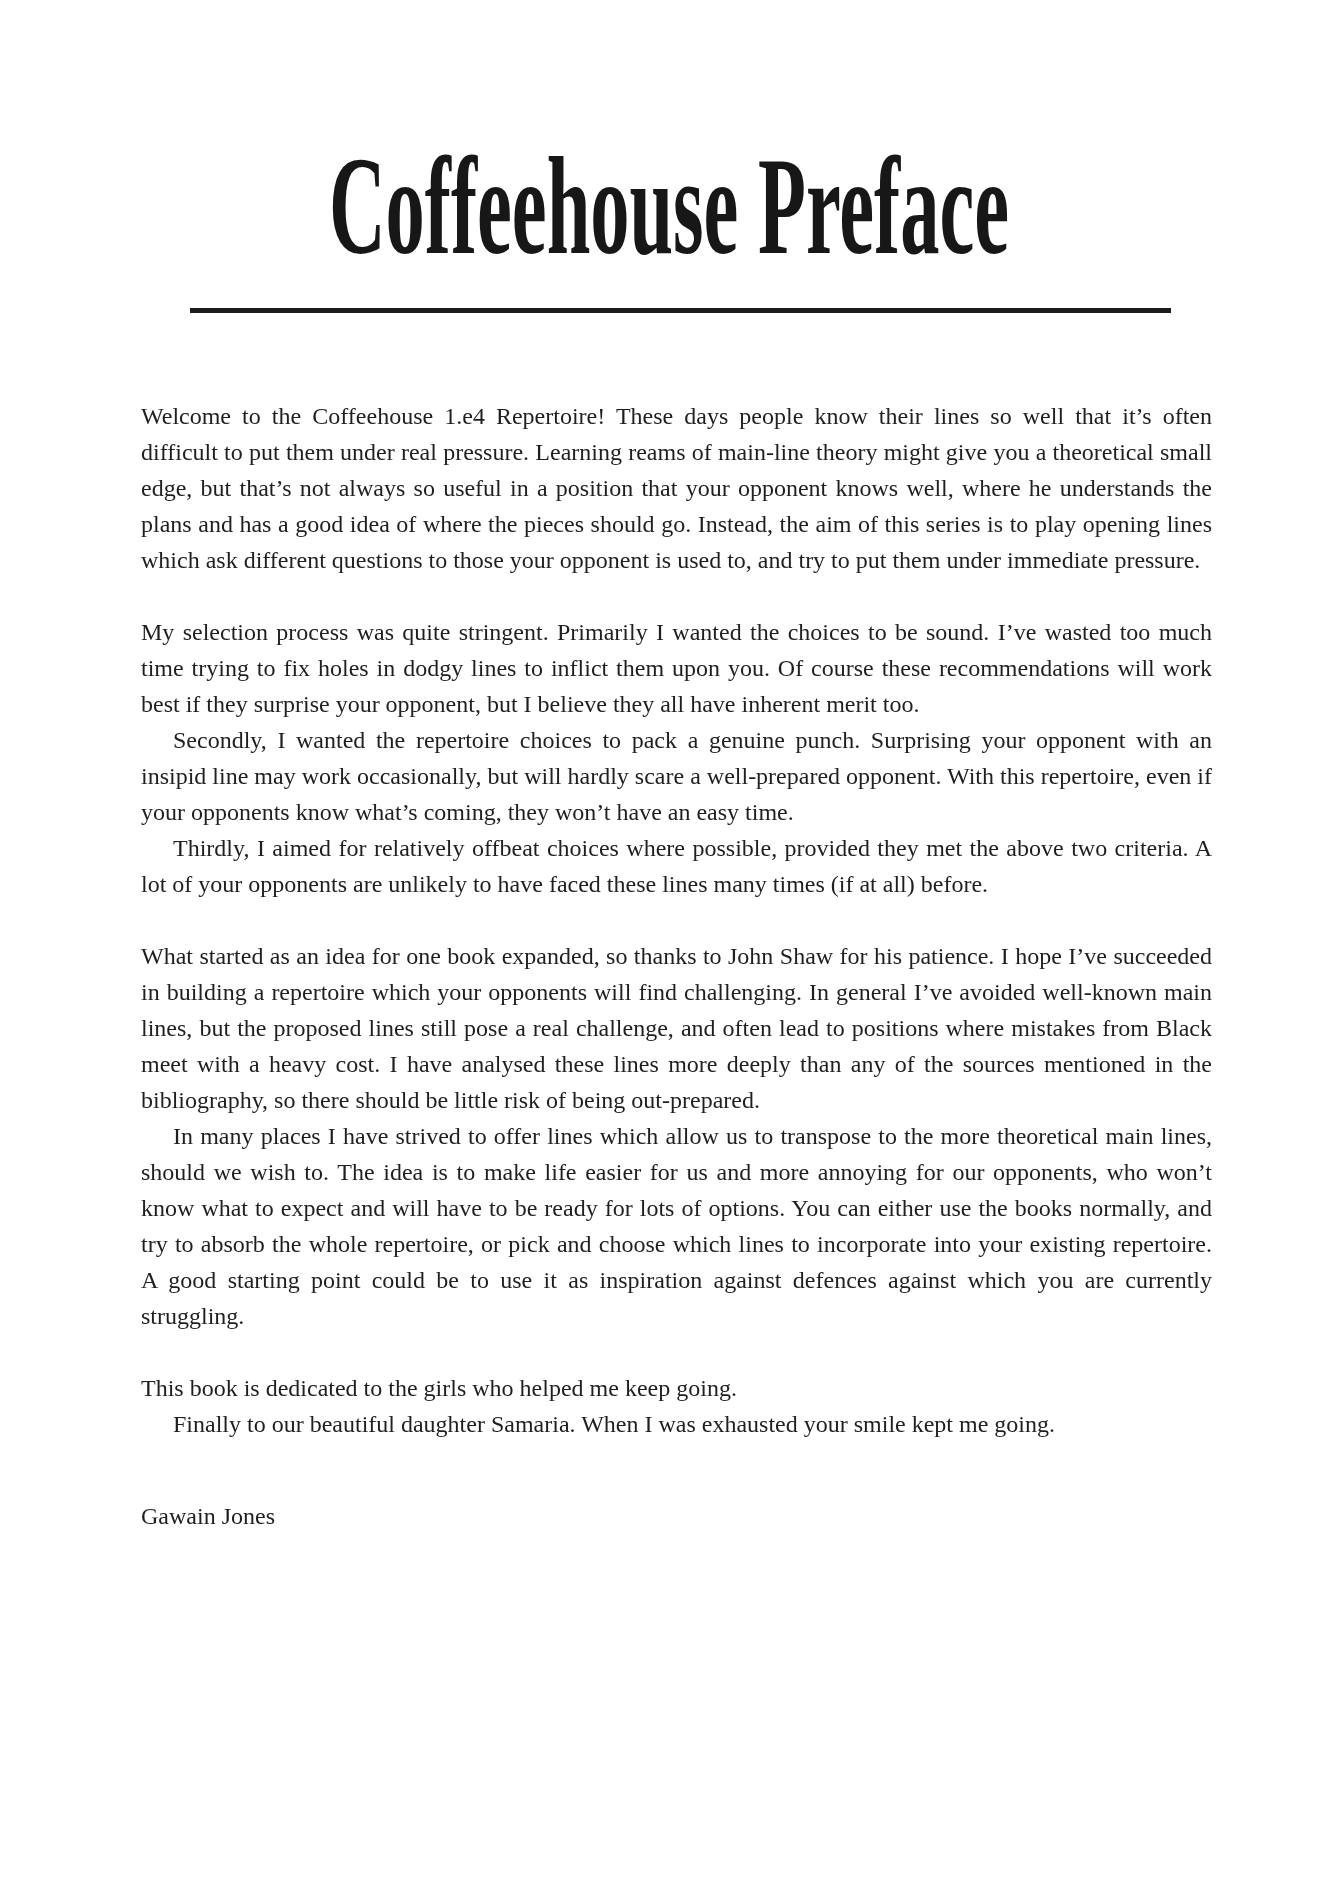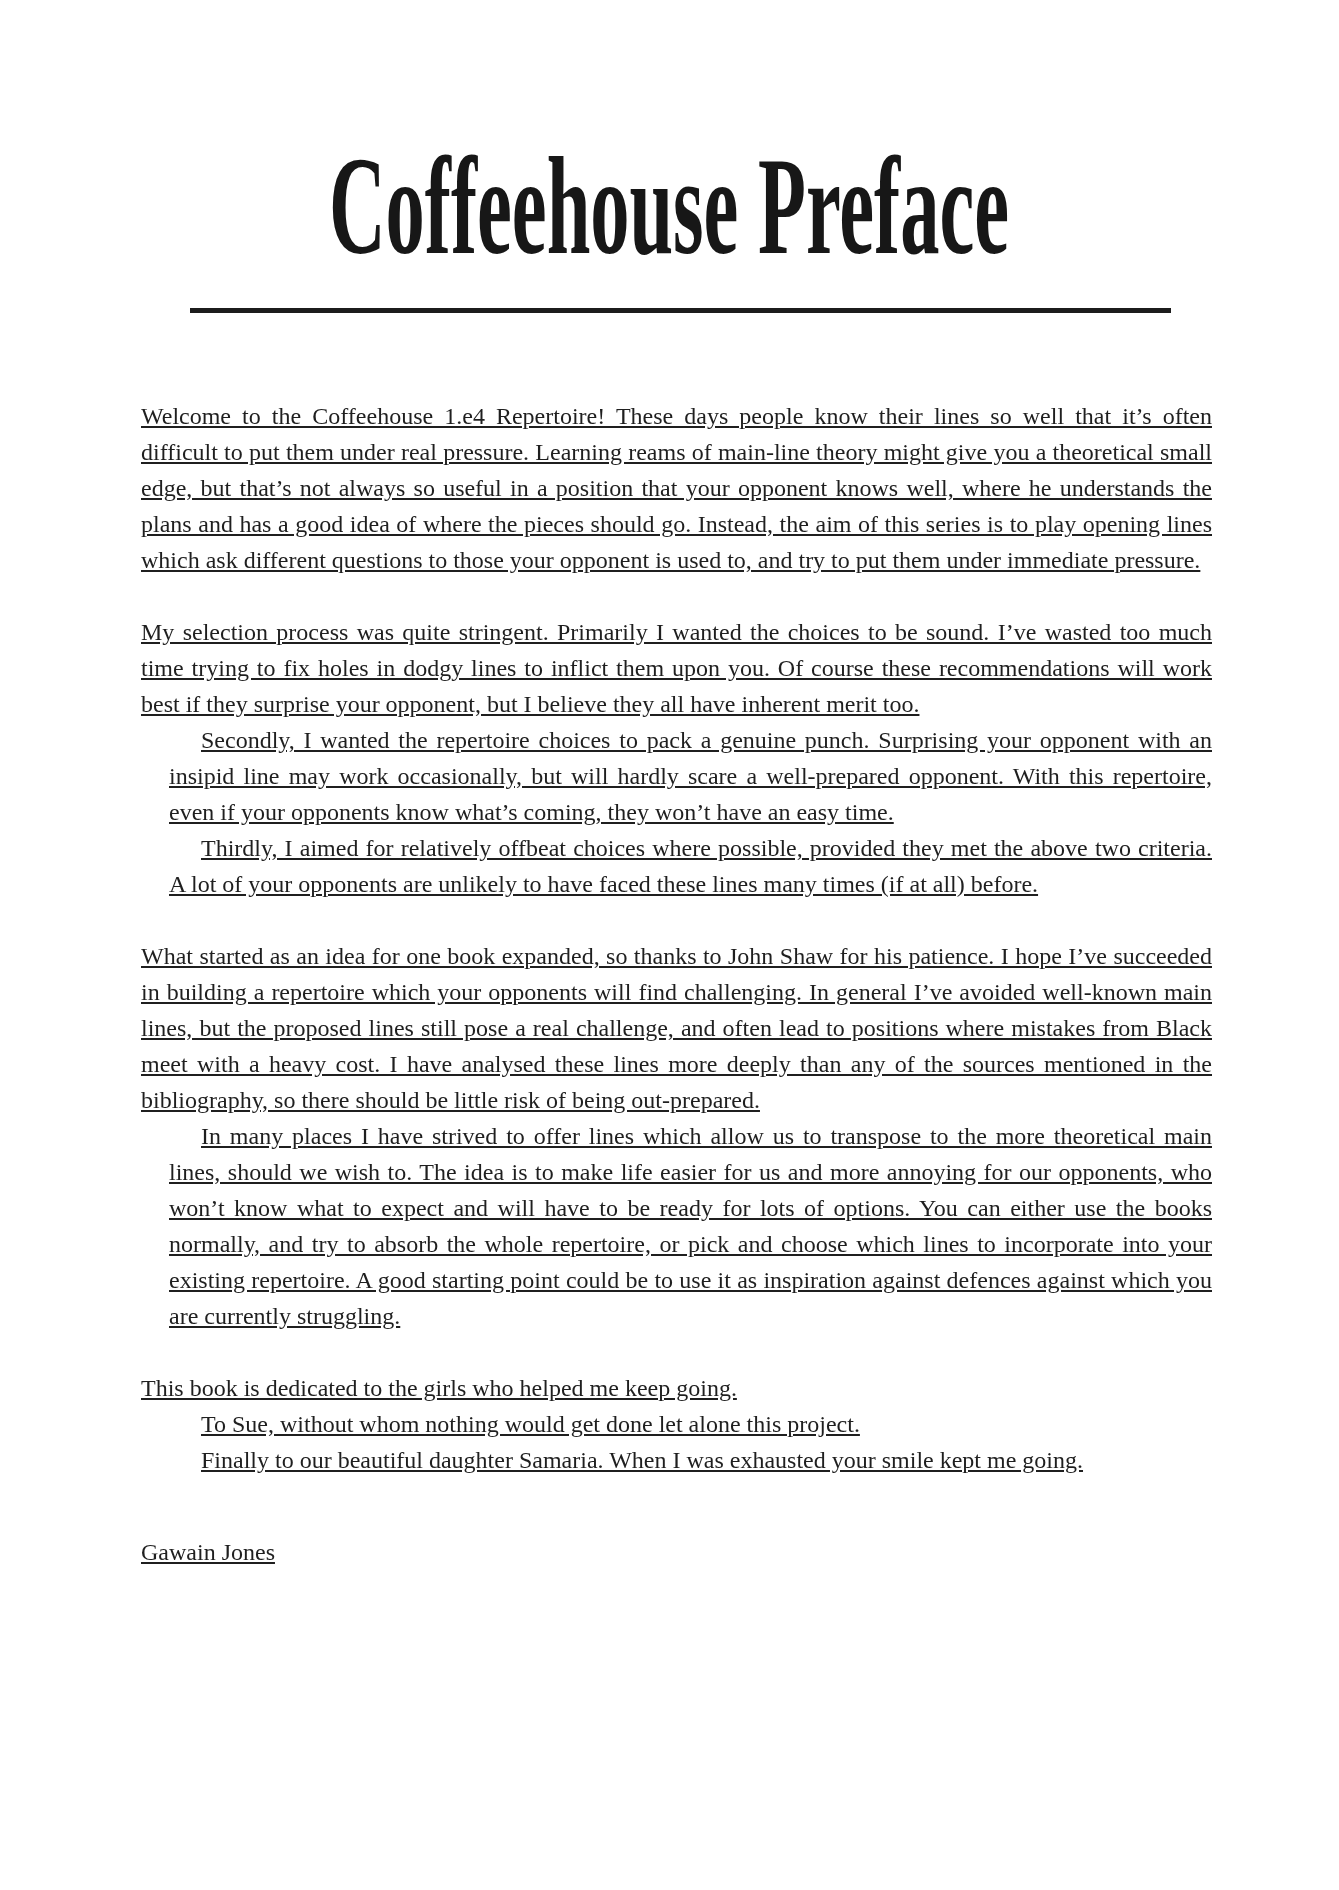--- a/index.html
+++ b/index.html
@@ -39,25 +39,23 @@
   .content {
     margin: 85px 127px 0 141px;
     font-size: 24px;
     line-height: 36px;
     text-align: justify;
     text-justify: inter-word;
   }
   .content p {
     margin: 0;
     padding: 0;
-    text-decoration: underline;
   }
   .content p.indent {
     text-indent: 32px;
-    margin-left: 28px;
   }
   .content p.gap {
     margin-top: 36px;
   }
   .signature {
     margin-top: 56px;
     text-align: left;
   }
 </style>
 </head>
@@ -73,21 +71,20 @@
 
   <main class="content">
     <div>
         <p class="">Welcome to the Coffeehouse 1.e4 Repertoire! These days people know their lines so well that it’s often difficult to put them under real pressure. Learning reams of main-line theory might give you a theoretical small edge, but that’s not always so useful in a position that your opponent knows well, where he understands the plans and has a good idea of where the pieces should go. Instead, the aim of this series is to play opening lines which ask different questions to those your opponent is used to, and try to put them under immediate pressure.</p>
         <p class="gap">My selection process was quite stringent. Primarily I wanted the choices to be sound. I’ve wasted too much time trying to fix holes in dodgy lines to inflict them upon you. Of course these recommendations will work best if they surprise your opponent, but I believe they all have inherent merit too.</p>
         <p class="indent ">Secondly, I wanted the repertoire choices to pack a genuine punch. Surprising your opponent with an insipid line may work occasionally, but will hardly scare a well-prepared opponent. With this repertoire, even if your opponents know what’s coming, they won’t have an easy time.</p>
         <p class="indent ">Thirdly, I aimed for relatively offbeat choices where possible, provided they met the above two criteria. A lot of your opponents are unlikely to have faced these lines many times (if at all) before.</p>
         <p class="gap">What started as an idea for one book expanded, so thanks to John Shaw for his patience. I hope I’ve succeeded in building a repertoire which your opponents will find challenging. In general I’ve avoided well-known main lines, but the proposed lines still pose a real challenge, and often lead to positions where mistakes from Black meet with a heavy cost. I have analysed these lines more deeply than any of the sources mentioned in the bibliography, so there should be little risk of being out-prepared.</p>
         <p class="indent ">In many places I have strived to offer lines which allow us to transpose to the more theoretical main lines, should we wish to. The idea is to make life easier for us and more annoying for our opponents, who won’t know what to expect and will have to be ready for lots of options. You can either use the books normally, and try to absorb the whole repertoire, or pick and choose which lines to incorporate into your existing repertoire. A good starting point could be to use it as inspiration against defences against which you are currently struggling.</p>
         <p class="gap">This book is dedicated to the girls who helped me keep going.</p>
-        <p class="indent ">To Sue, without whom nothing would get done let alone this project.</p>
         <p class="indent ">Finally to our beautiful daughter Samaria. When I was exhausted your smile kept me going.</p>
       </div>
 
     <div class="signature">
       <p>Gawain Jones</p>
     </div>
   </main>
 </div>
 
 </body></html>

